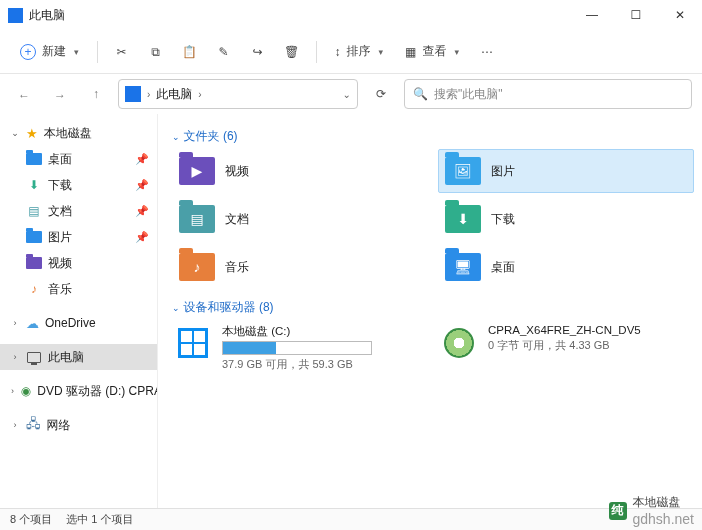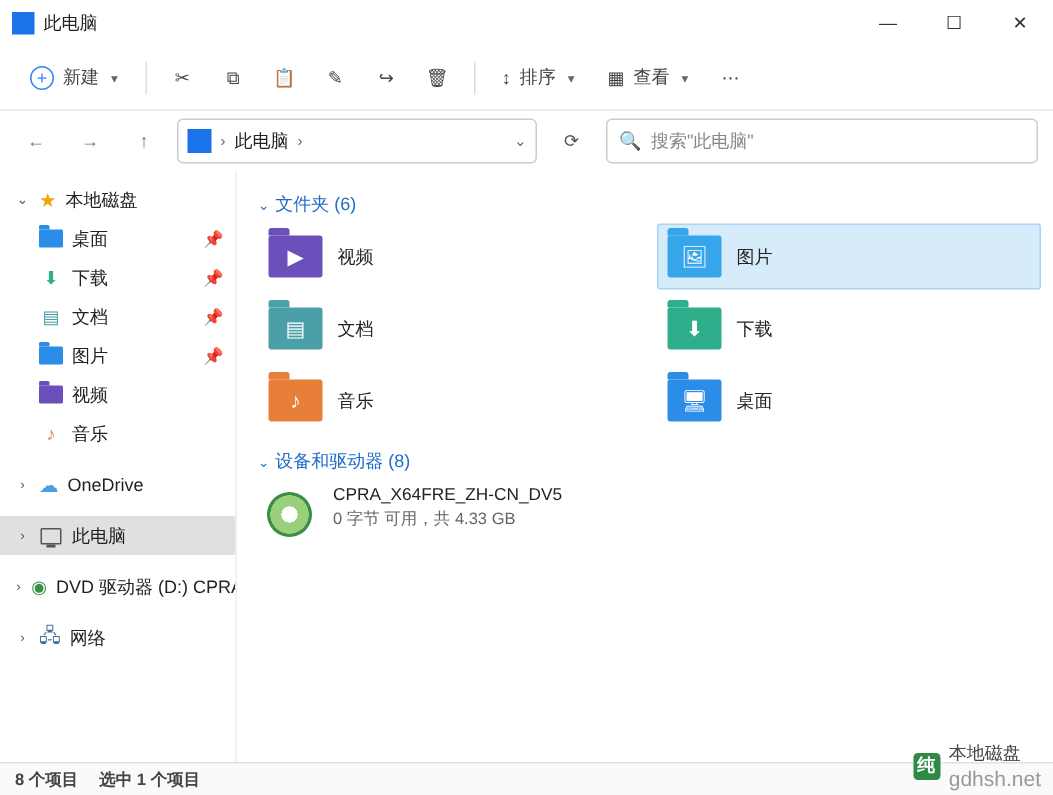--- a/index.html
+++ b/index.html
@@ -54,21 +54,21 @@
   .drives{display:grid;grid-template-columns:1fr 1fr;column-gap:10px;}
   .drive{display:flex;gap:10px;padding:4px 2px;}
   .drvicon{width:38px;height:38px;display:flex;align-items:center;justify-content:center;}
   .winicon{width:30px;height:30px;background:linear-gradient(#0a8df1,#0a8df1);display:grid;grid-template-columns:1fr 1fr;grid-template-rows:1fr 1fr;gap:2px;padding:3px;}
   .winicon div{background:#fff;}
   .dvdicon{width:30px;height:30px;border-radius:50%;background:radial-gradient(circle,#fff 25%,#9acf7b 26% 60%,#3a8f45 61%);position:relative;}
   .dinfo{display:flex;flex-direction:column;gap:2px;font-size:11.5px;}
   .progress{width:150px;height:14px;border:1px solid #bbb;background:#fff;}
   .progress .fill{height:100%;background:#3ea0e3;width:36%;}
   .subtext{color:#666;font-size:11px;}
-  .status{position:absolute;bottom:0;left:0;right:0;height:22px;border-top:1px solid #e0e0e0;display:flex;align-items:center;gap:14px;padding:0 10px;background:#fafafa;font-size:11px;color:#444;font-weight:bold;}
+  .status{position:absolute;bottom:0;left:0;right:0;height:22px;border-top:1px solid #e0e0e0;display:flex;align-items:center;gap:14px;padding:0 10px;background:#fafafa;font-size:11px;color:#444;}
   .watermark{position:absolute;right:8px;bottom:3px;display:flex;align-items:center;gap:6px;font-size:12px;color:#444;}
   .watermark .logo{width:18px;height:18px;background:#2f8a46;border-radius:3px;color:#fff;display:flex;align-items:center;justify-content:center;font-size:12px;font-weight:bold;}
   .watermark .sub{font-size:14px;color:#999;}
   .glyph{font-size:12px;}
   .icoInner{font-size:14px;}
   .star{color:#f0a800;font-size:13px;}
   .cloud{color:#4aa0e0;font-size:13px;}
   .net{color:#3d6f9d;font-size:13px;}
 </style>
 </head>
@@ -263,20 +263,37 @@
       </div>
     </div>
 
     <div class="grouphdr" style="margin-top:10px">
       <span class="gch">⌄</span>
       <span>设备和驱动器 (8)</span>
     </div>
     <div class="drives">
       <div class="drive">
         <div class="drvicon">
+            <div class="winicon">
+              <div></div>
+              <div></div>
+              <div></div>
+              <div></div>
+            </div>
+          </div>
+        <div class="dinfo">
+          <span>本地磁盘 (C:)</span>
+          <div class="progress">
+              <div class="fill"></div>
+            </div>
+          <span class="subtext">37.9 GB 可用，共 59.3 GB</span>
+        </div>
+      </div>
+      <div class="drive">
+        <div class="drvicon">
             <div class="dvdicon"></div>
           </div>
         <div class="dinfo">
           <span>CPRA_X64FRE_ZH-CN_DV5</span>
           <span class="subtext">0 字节 可用，共 4.33 GB</span>
         </div>
       </div>
     </div>
   </div>
 </div>

